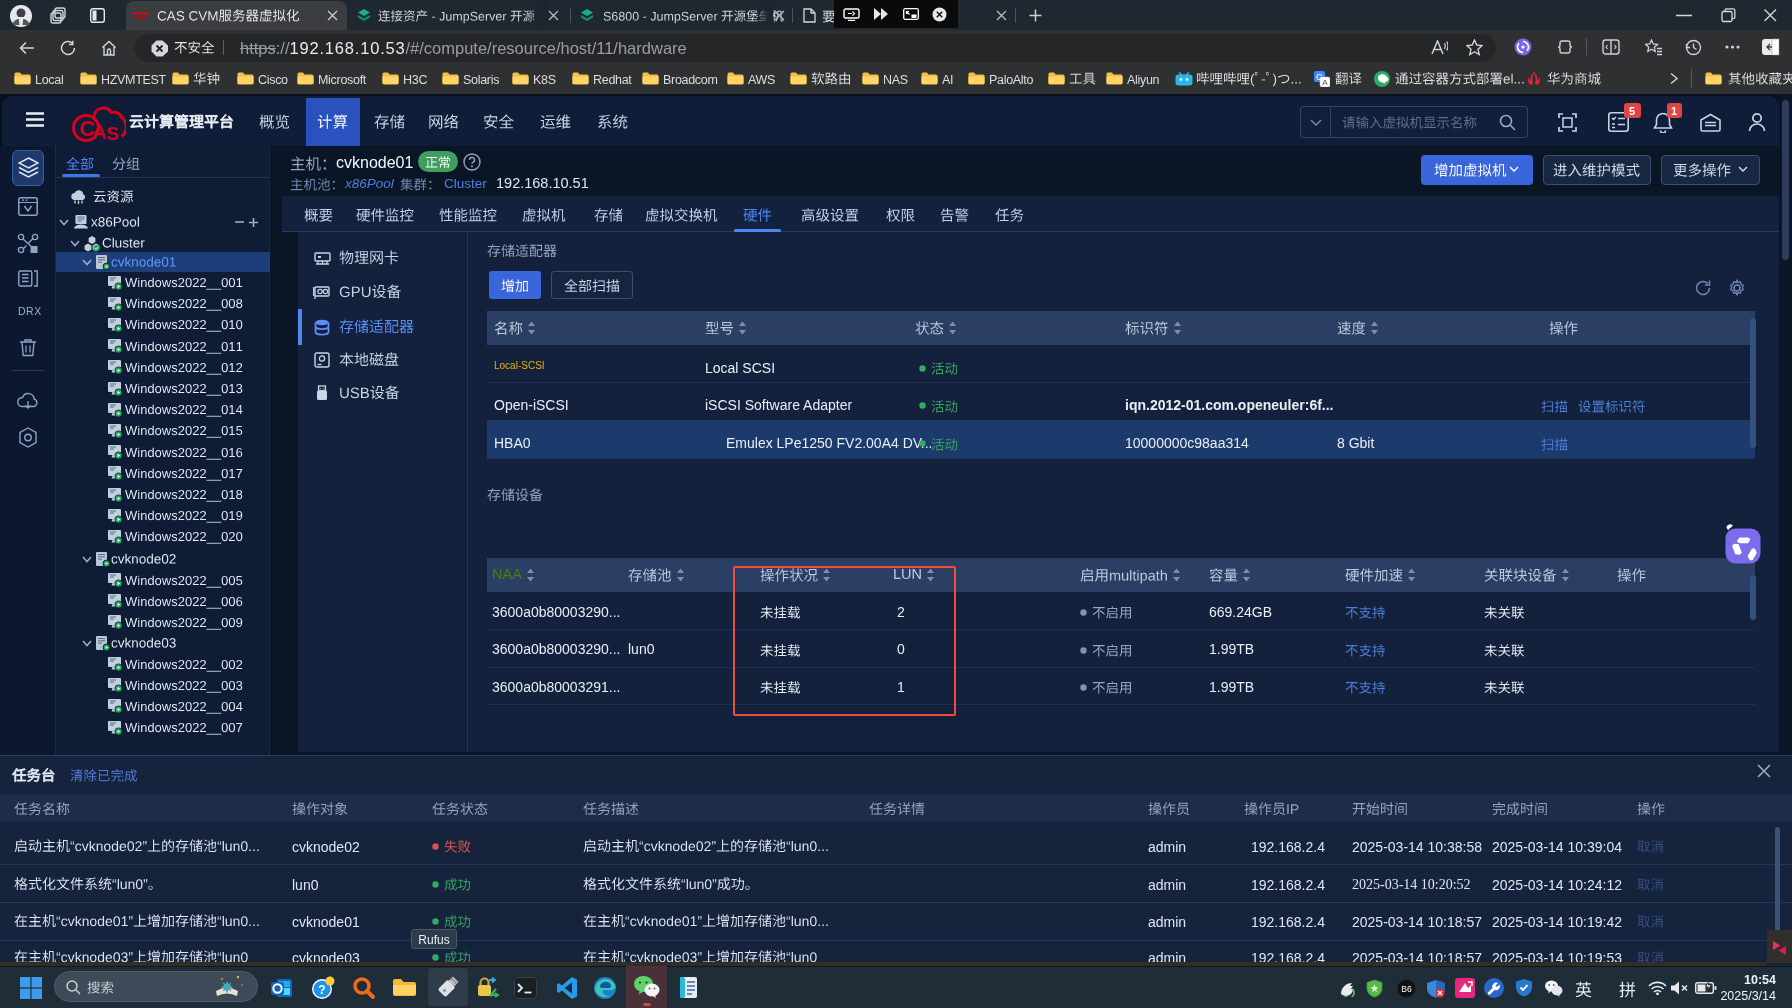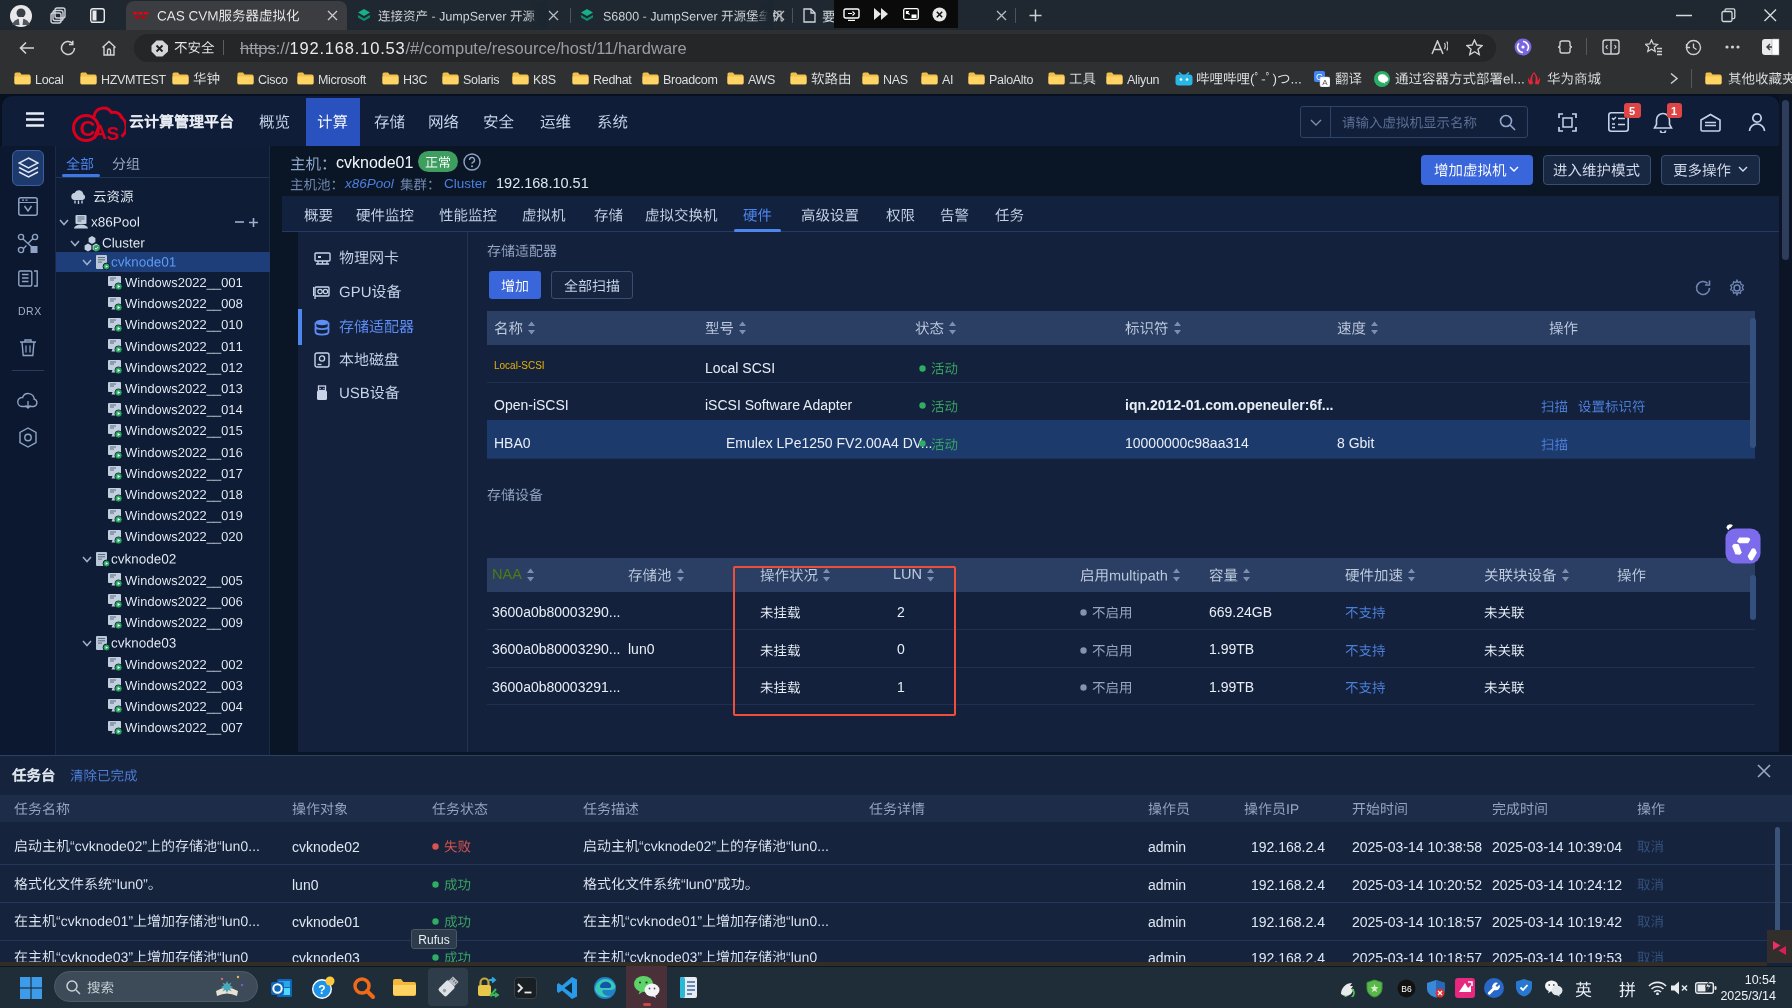--- a/index.html
+++ b/index.html
@@ -2067,21 +2067,21 @@
       <use href="#q101" transform="translate(113.6 14.0) scale(0.14 -0.14)"></use>
       <use href="#q28" transform="translate(121.3 14.0) scale(0.14 -0.14)"></use>
       <use href="#q204" transform="translate(129.1 14.0) scale(0.14 -0.14)"></use>
       <use href="#q192" transform="translate(133.8 14.0) scale(0.14 -0.14)"></use>
       <use href="#q214" transform="translate(147.8 14.0) scale(0.14 -0.14)"></use>
       <use href="#q213" transform="translate(161.8 14.0) scale(0.14 -0.14)"></use>
     </g>
   </svg>
 <div class="ht" style="left:1148px;top:877.5px;font-size:14px;color:#dde6f2;font-weight:400;">admin</div>
 <div class="ht" style="left:1251px;top:877.5px;font-size:14px;color:#dde6f2;font-weight:400;">192.168.2.4</div>
-<div class="ht" style="left:1352px;top:877.5px;font-size:14px;color:#dde6f2;font-weight:400;">2025-03-14 10:20:52</div>
+<div class="ht" style="left:1352px;top:877.5px;font-size:14px;color:#dde6f2;font-weight:400;font-family:Liberation Serif, serif;">2025-03-14 10:20:52</div>
 <div class="ht" style="left:1492px;top:877.5px;font-size:14px;color:#dde6f2;font-weight:400;">2025-03-14 10:24:12</div>
 <svg class="tx" style="left:1637px;top:875.5px;" width="29" height="18">
     <g fill="#33507e">
       <use href="#q209" transform="translate(0.0 13.5) scale(0.135 -0.135)"></use>
       <use href="#q210" transform="translate(13.5 13.5) scale(0.135 -0.135)"></use>
     </g>
   </svg>
 <svg class="tx" style="left:14px;top:912px;" width="247" height="18">
     <g fill="#dde6f2">
       <use href="#q215" transform="translate(0.0 14.0) scale(0.14 -0.14)"></use>
@@ -2402,21 +2402,21 @@
 <svg class="ab" style="left:1670px;top:980px;" width="19" height="16" viewBox="0 0 19 16">
     <path d="M1 5.5 h3.5 L9 1.5 v13 L4.5 10.5 H1z" fill="#e8eaec"></path>
     <path d="M12 5.5 l5 5 M17 5.5 l-5 5" stroke="#e8eaec" stroke-width="1.5"></path>
   </svg>
 <svg class="ab" style="left:1695px;top:980px;" width="22" height="15" viewBox="0 0 22 15">
     <rect x="0.7" y="2.7" width="17.6" height="10.6" rx="2" fill="none" stroke="#e8eaec" stroke-width="1.4"></rect>
     <rect x="19.5" y="6" width="2" height="4" rx="1" fill="#e8eaec"></rect>
     <rect x="2.5" y="4.5" width="8" height="7" fill="#e8eaec"></rect>
     <path d="M14 1 l-3.5 6 h3 l-2.5 5 5.5-7 h-3z" fill="#e8eaec" stroke="#1f2d39" stroke-width="0.8"></path>
   </svg>
-<div class="ht" style="left:1776px;top:974px;font-size:12.5px;color:#eef2f6;font-weight:400;transform:translateX(-100%);">10:54</div>
+<div class="ht" style="left:1776px;top:974px;font-size:12.5px;color:#eef2f6;font-weight:700;transform:translateX(-100%);">10:54</div>
 <div class="ht" style="left:1776px;top:990px;font-size:12.5px;color:#eef2f6;font-weight:400;transform:translateX(-100%);">2025/3/14</div>
 <svg width="0" height="0" style="position:absolute">
     <defs>
       <path id="q0" d="M39 62Q27 62 21 55Q15 48 15 35Q15 22 21 14Q28 7 39 7Q54 7 61 21L68 17Q64 8 56 4Q49 -1 39 -1Q28 -1 21 3Q13 8 9 16Q5 24 5 35Q5 51 14 60Q23 70 39 70Q50 70 57 66Q64 61 68 53L59 50Q57 56 51 59Q46 62 39 62Z"></path>
       <path id="q1" d="M57 0 49 20H18L10 0H0L28 69H39L67 0ZM33 62 33 60Q32 56 29 50L21 27H46L38 50Q36 53 35 58Z"></path>
       <path id="q2" d="M62 19Q62 9 55 4Q47 -1 34 -1Q9 -1 5 17L14 18Q15 12 20 9Q25 6 34 6Q43 6 48 9Q53 12 53 19Q53 22 51 24Q50 26 47 27Q44 29 40 30Q37 31 32 32Q24 34 19 35Q15 37 13 39Q10 42 9 45Q8 48 8 51Q8 60 15 65Q21 70 34 70Q46 70 52 66Q58 63 60 54L51 52Q50 58 46 60Q41 63 34 63Q26 63 21 60Q17 57 17 52Q17 49 19 47Q20 45 23 43Q27 42 36 40Q39 39 42 38Q46 37 48 36Q51 35 54 34Q56 32 58 30Q60 28 61 26Q62 23 62 19Z"></path>
       <path id="q3" d=""></path>
       <path id="q4" d="M38 0H29L0 69H10L29 20L33 8L38 20L56 69H66Z"></path>
       <path id="q5" d="M67 0V46Q67 54 67 61Q65 52 63 47L45 0H39L21 47L18 55L16 61L16 55L17 46V0H8V69H20L39 21Q40 18 41 15Q42 12 42 10Q42 12 43 16Q45 20 45 21L63 69H75V0Z"></path>
       <path id="q6" d="M11 80V44C11 30 10 10 3 -5C5 -5 8 -7 10 -8C14 1 16 14 17 26H33V1C33 0 32 -1 31 -1C30 -1 26 -1 21 -1C22 -3 23 -6 23 -8C30 -8 34 -8 36 -7C39 -5 40 -3 40 1V80ZM18 73H33V57H18ZM18 50H33V33H17C18 37 18 41 18 44ZM86 39C84 31 80 23 76 17C71 23 68 31 65 39ZM49 80V-8H56V39H58C62 29 66 19 72 11C67 5 62 1 56 -2C58 -3 60 -6 61 -7C66 -4 71 0 76 5C81 0 86 -5 92 -8C93 -6 95 -4 97 -2C91 1 85 5 80 11C86 20 91 31 94 45L90 46L88 46H56V73H84V61C84 60 84 59 82 59C80 59 75 59 69 59C70 57 71 55 71 53C79 53 84 53 87 54C90 55 91 57 91 61V80Z"></path>

